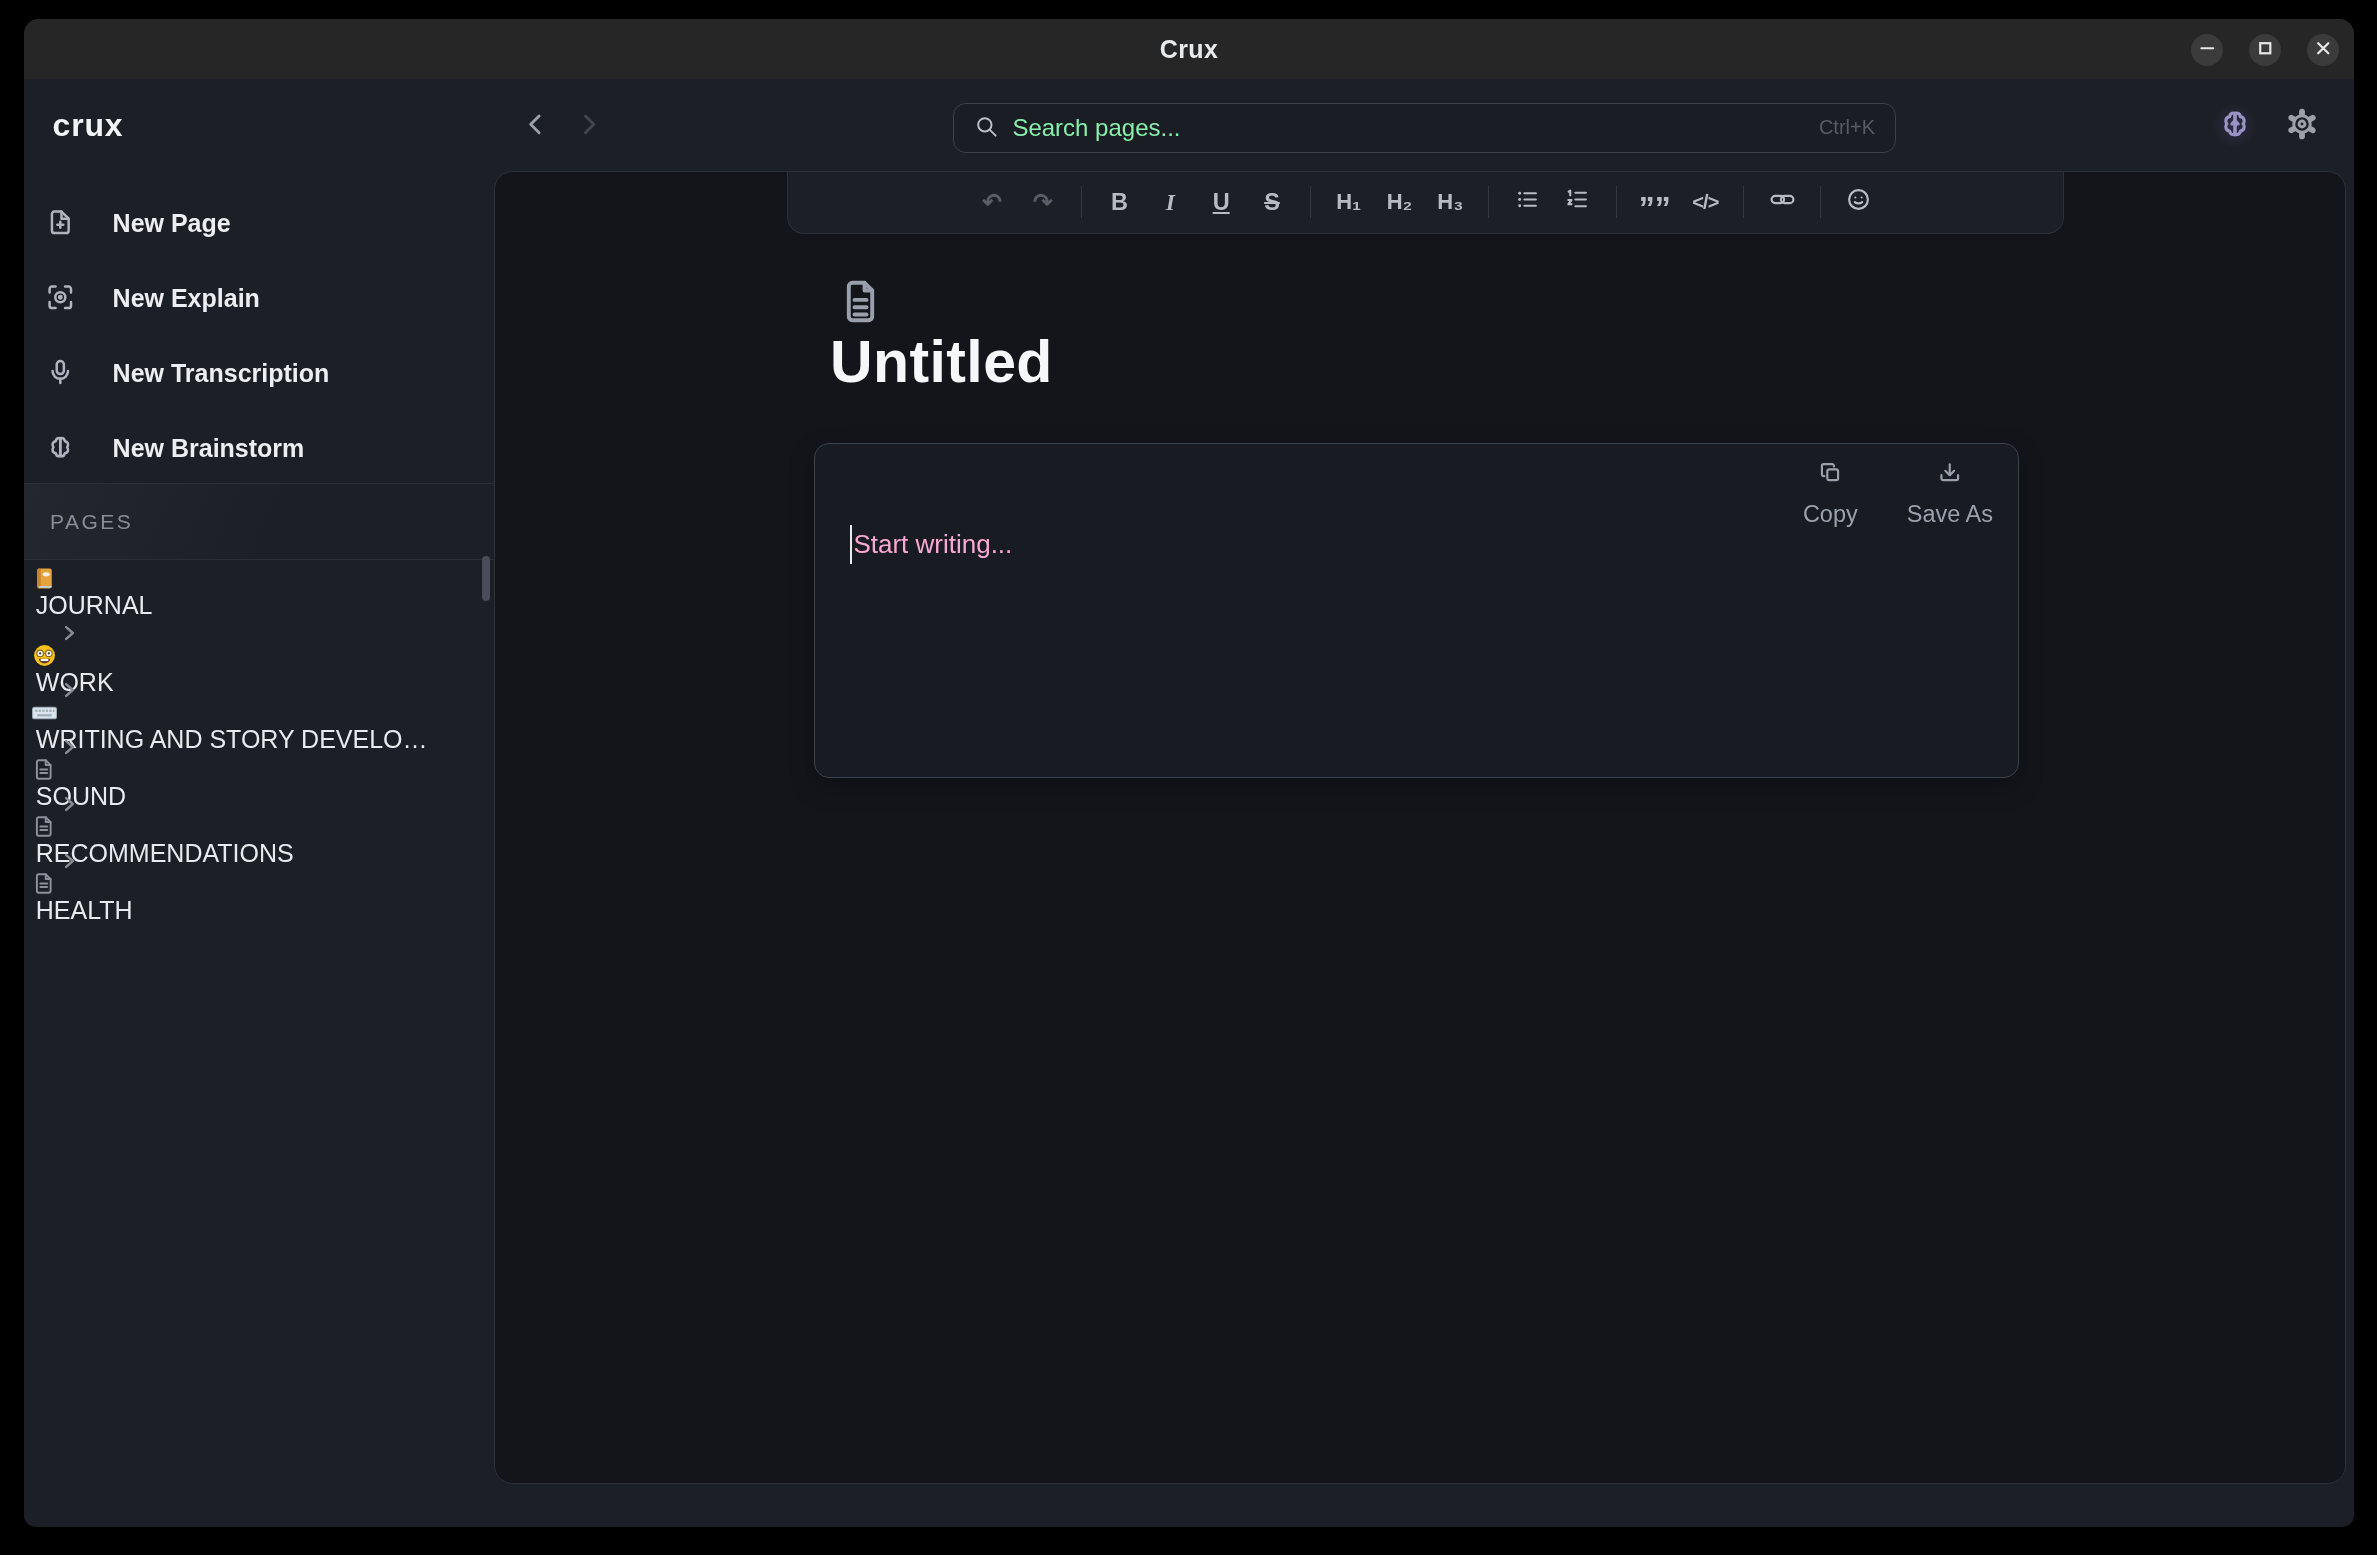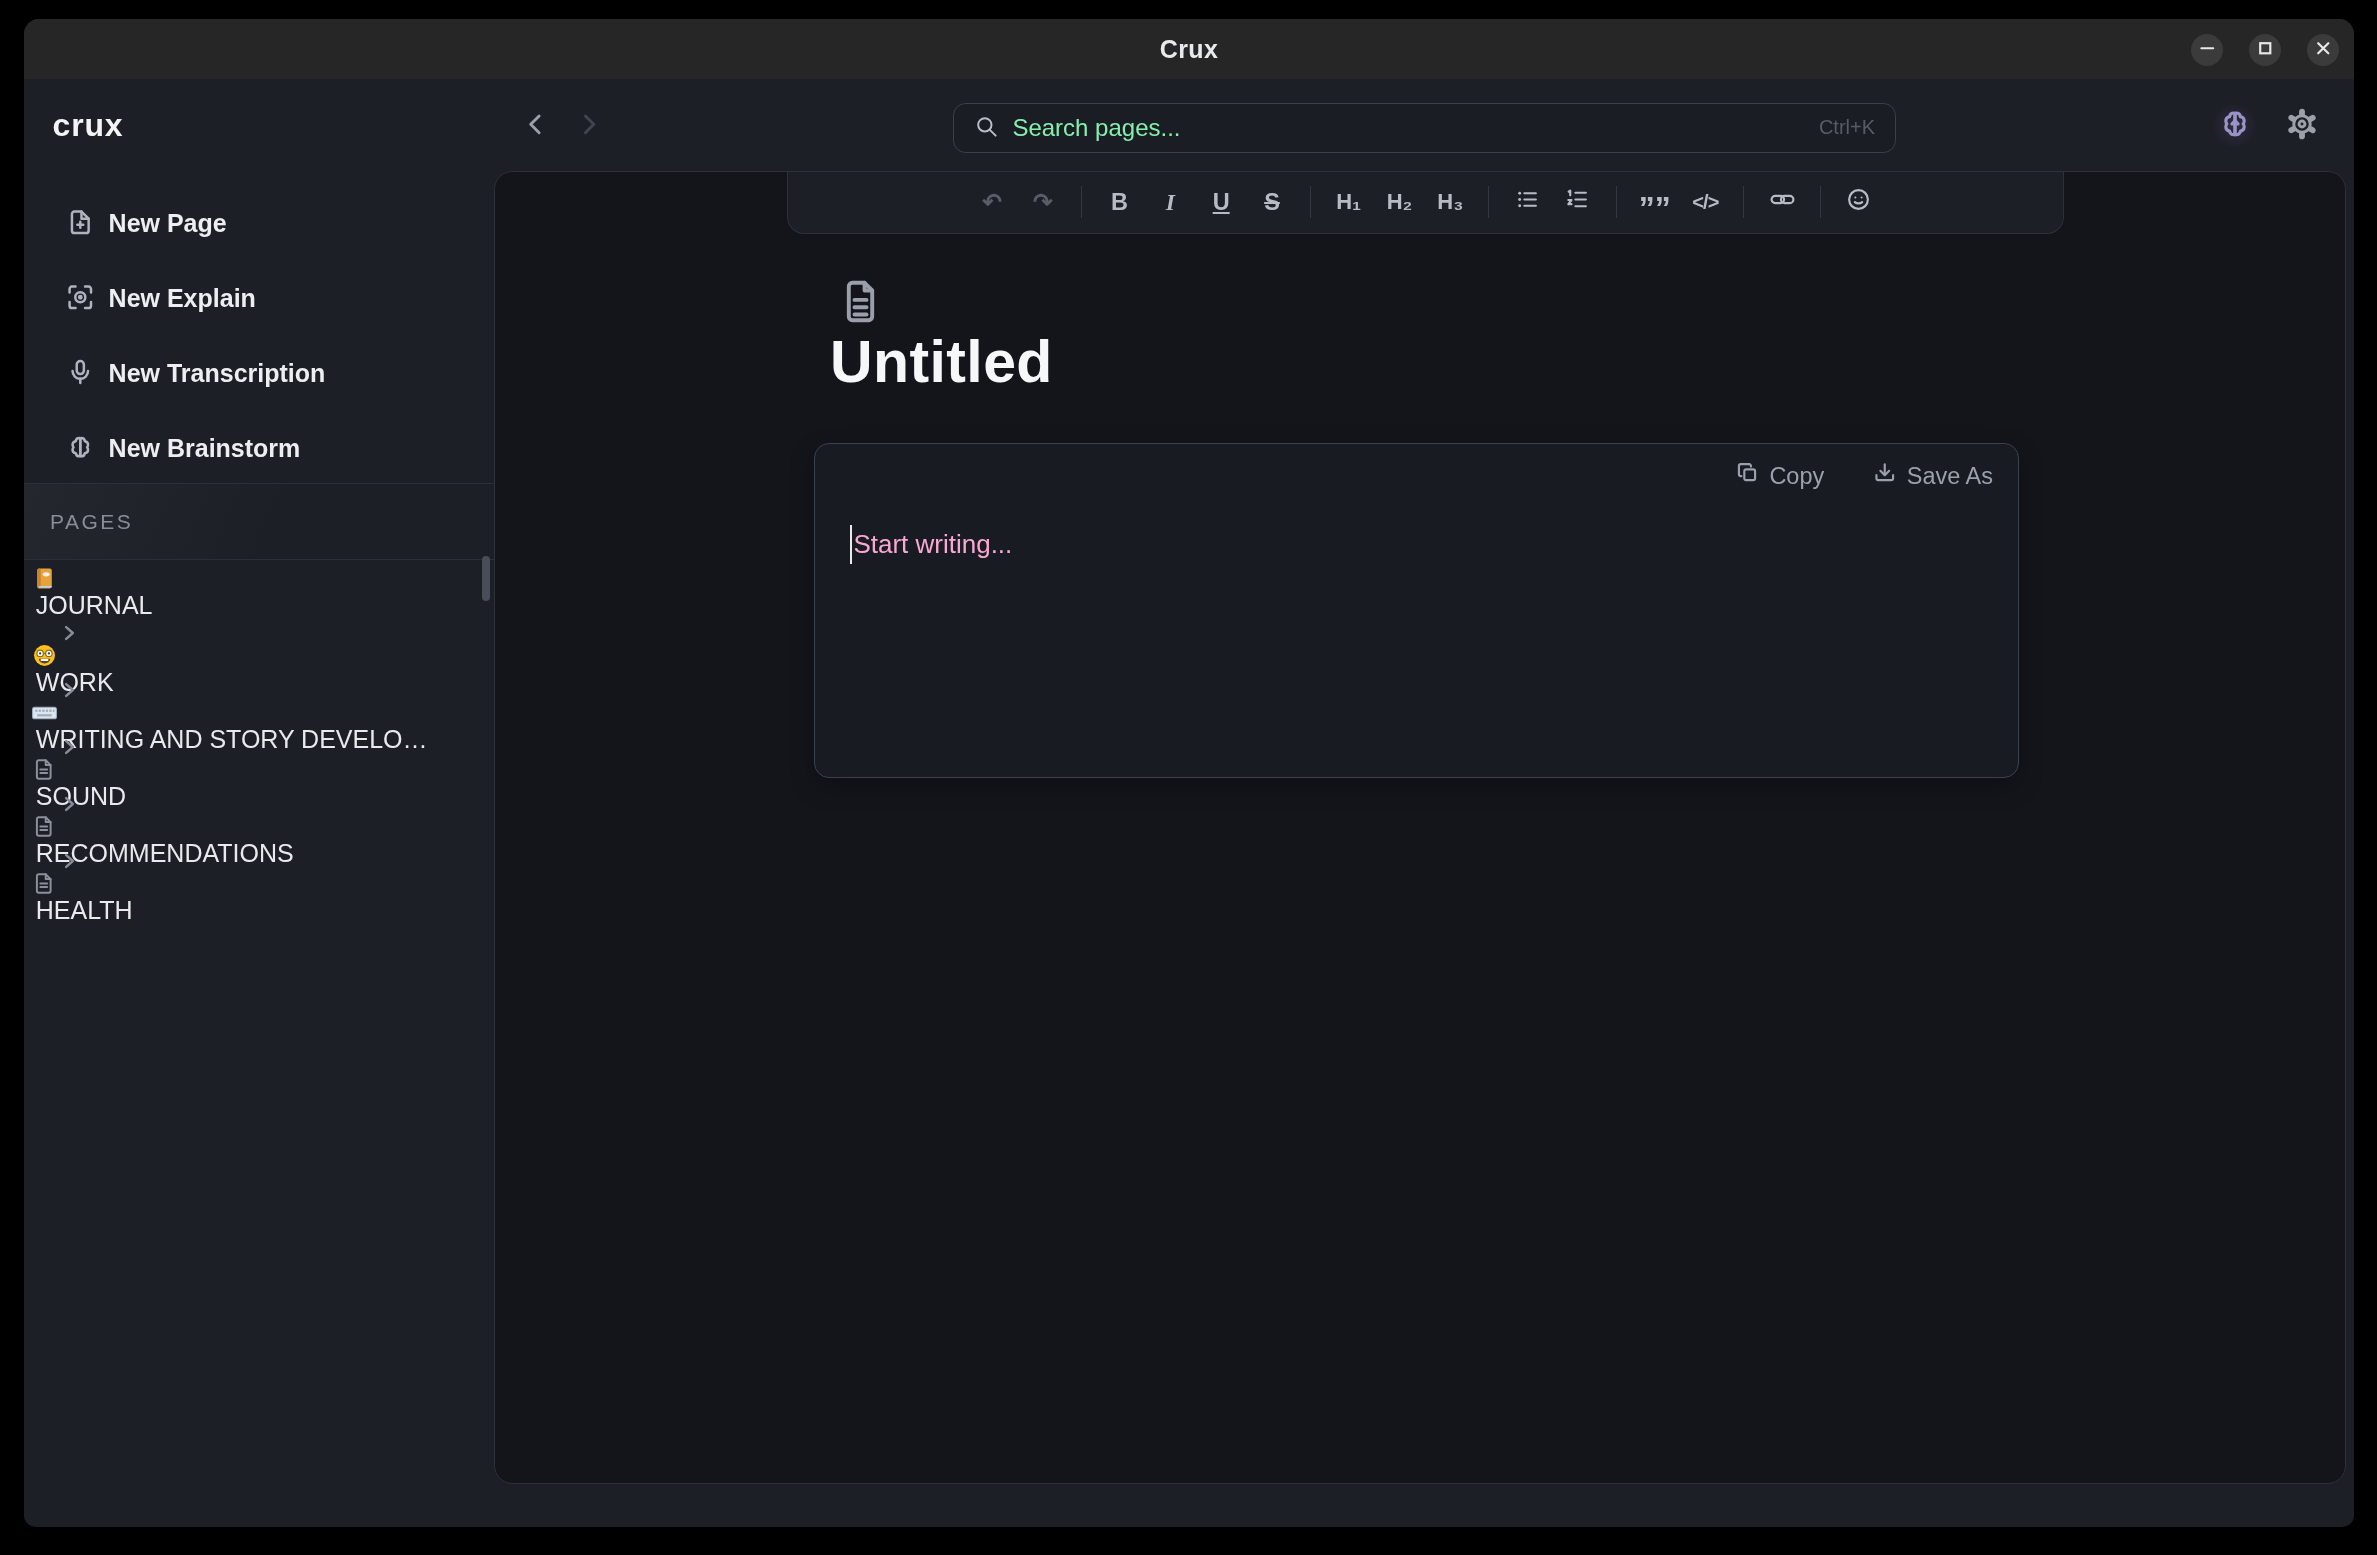--- a/index.html
+++ b/index.html
@@ -38,21 +38,21 @@
   .iconbtn svg { fill:none; stroke-width:2.2; stroke-linecap:round; stroke-linejoin:round; }
   .brain-top svg { stroke:#9a93c5; }
   .gear-top svg  { stroke:#9ba0a9; }
 
   
   .workspace { position:relative; height:1355px; }
 
   
   .sidebar { position:absolute; left:0; top:0; width:470px; height:100%; }
   .actions { position:absolute; left:0; top:15px; width:100%; }
-  .action-row { height:75px; display:flex; align-items:center; padding-left:42px; gap:14px; }
+  .action-row { height:75px; display:flex; align-items:center; padding-left:22px; gap:38px; }
   .action-row svg { stroke:#aeb3bd; fill:none; stroke-width:2.1; stroke-linecap:round; stroke-linejoin:round; flex:0 0 auto; }
   .action-label { font-size:25px; font-weight:600; color:#edeef1; }
 
   .pages-head { position:absolute; left:0; top:312px; width:100%; height:77px;
                 border-top:0.8px solid #2c2f38; border-bottom:0.8px solid #2c2f38;
                 background:linear-gradient(115deg, rgba(255,255,255,.035), rgba(255,255,255,0) 55%);
                 display:flex; align-items:center; padding-left:26px; }
   .pages-head-label { font-size:21px; font-weight:normal; letter-spacing:2.5px; color:#888d97; }
 
   .pages-list { position:absolute; left:0; top:395px; width:100%; height:448px; overflow:hidden; }
@@ -87,21 +87,21 @@
 
   .content { position:absolute; left:319px; top:0; width:1205px; }
   .doc-icon-big { position:absolute; left:27px; top:106px; }
   .doc-icon-big svg { stroke:#9aa0ab; fill:none; stroke-width:2.4; stroke-linecap:round; stroke-linejoin:round; }
   .doc-title { position:absolute; left:16px; top:156px; font-size:59px; font-weight:bold; color:#f6f7f9; letter-spacing:0.4px; }
 
   .editor-box { position:absolute; left:0; top:271px; width:1205px; height:335px;
                 background:#191b23; border:1.7px solid #3a4150; border-radius:15px;
                 box-shadow:0 8.4px 25px rgba(0,0,0,.25); }
   .editor-actions { position:absolute; top:17px; right:25px; display:flex; gap:49px; }
-  .ed-btn { display:flex; align-items:center; gap:10px; color:#9aa1ad; font-size:23.5px; }
+  .ed-btn { display:flex; align-items:center; gap:10px; color:#9aa1ad; font-size:23.5px;flex-direction:column; }
   .ed-btn svg { stroke:#9aa1ad; fill:none; stroke-width:2.2; stroke-linecap:round; stroke-linejoin:round; }
   .write-line { position:absolute; left:35px; top:81px; display:flex; align-items:center; }
   .caret { width:1.7px; height:39px; background:#e8eaee; margin-right:1.7px; }
   .editor-placeholder { font-size:26px; color:#f9a8d4; }
 
   
   .emoji { display:block; }
 </style>
 </head>
 <body>

